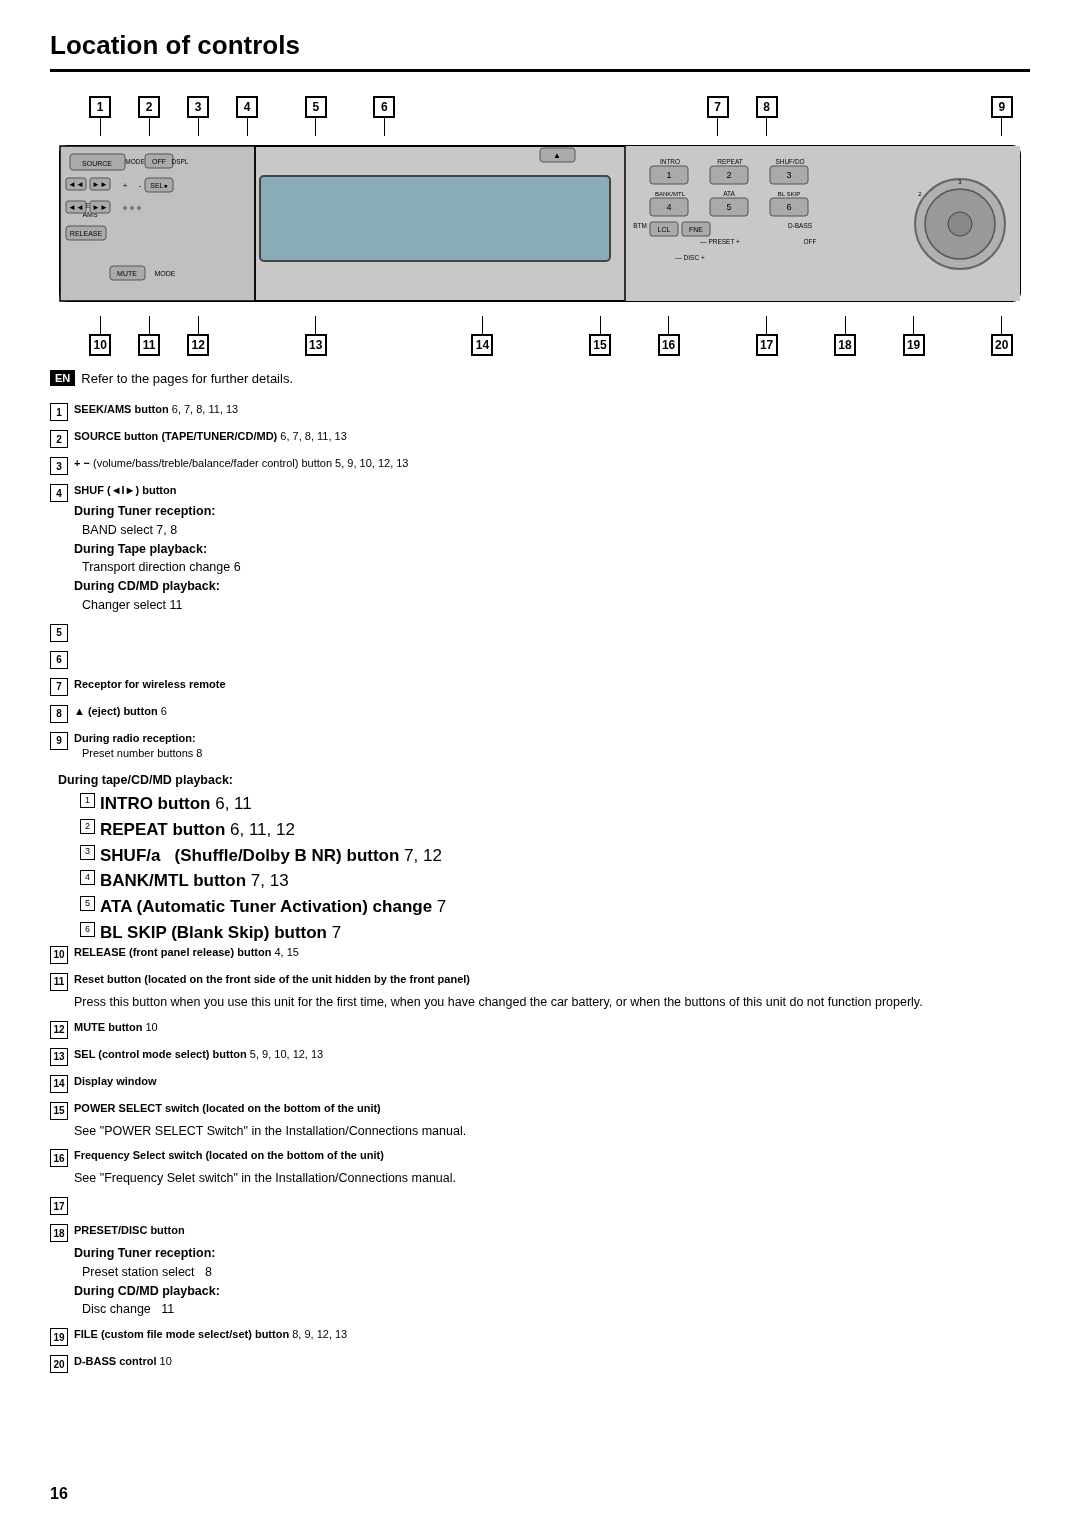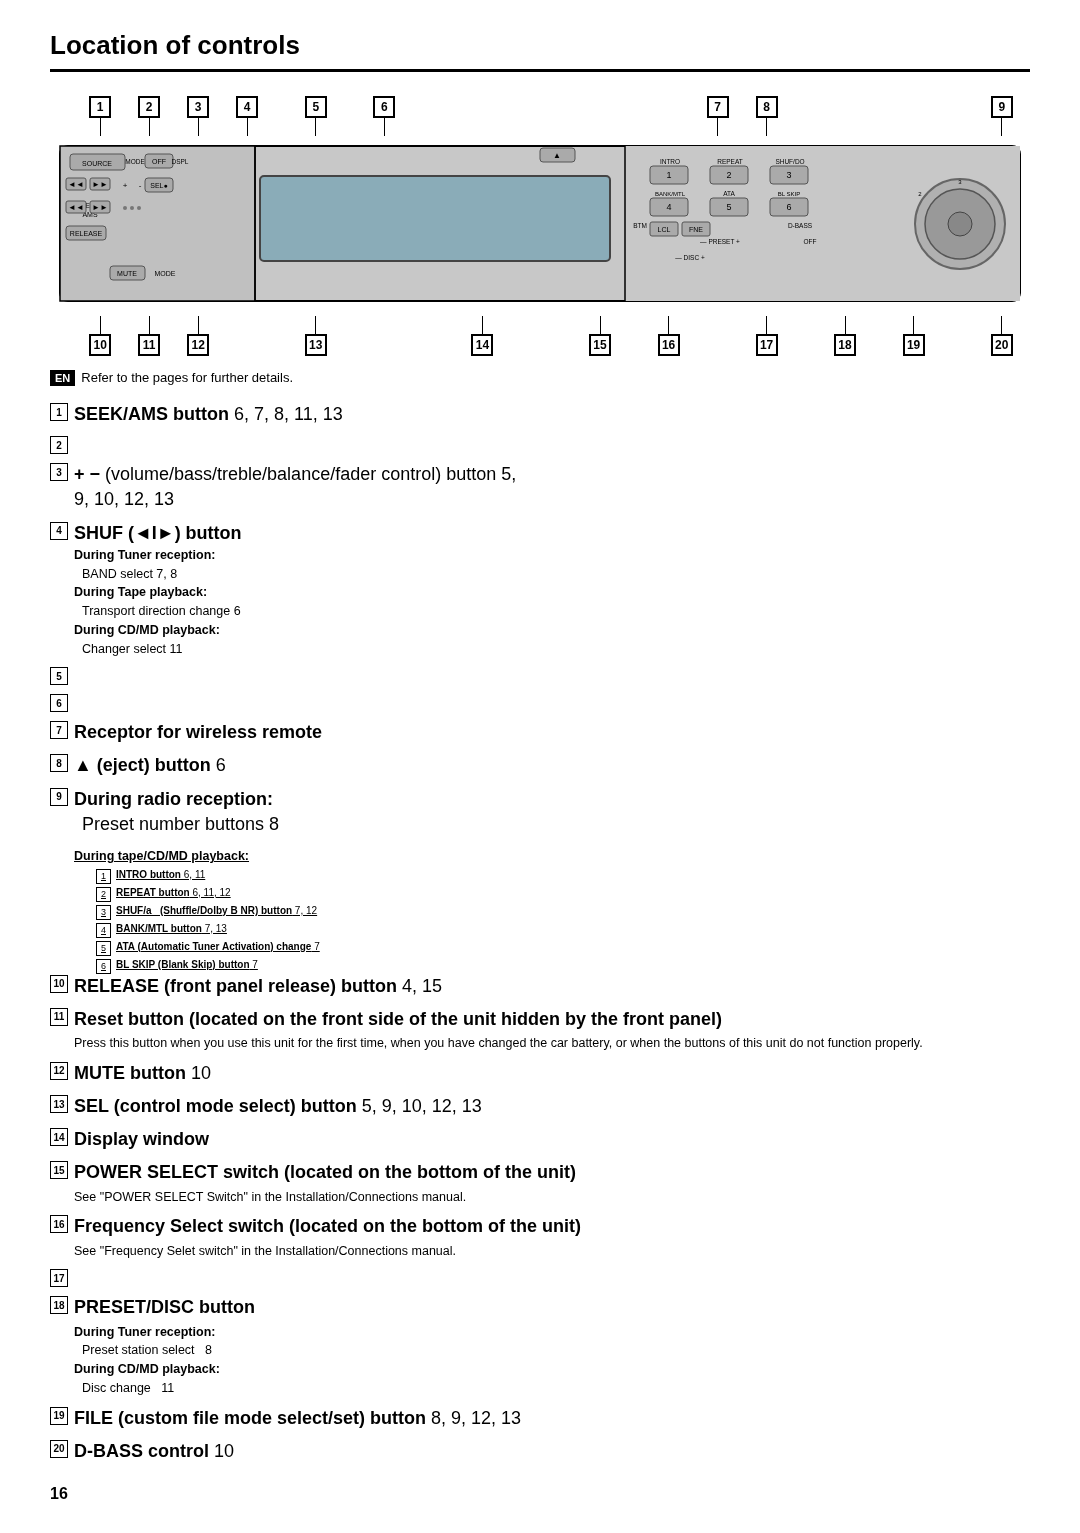--- a/index.html
+++ b/index.html
@@ -50,21 +50,21 @@
       height: 18px;
       border: 1.5px solid #000;
       font-size: 10px;
       font-weight: bold;
       flex-shrink: 0;
       margin-top: 1px;
     }
 
     .item-text {
       flex: 1;
-      font-size: 18px;
+      font-size: 11px;
       line-height: 1.4;
     }
 
     .item-text b {
       font-weight: bold;
     }
 
     .item-sub {
       display: flex;
       gap: 5px;
@@ -79,38 +79,38 @@
       justify-content: center;
       width: 15px;
       height: 15px;
       border: 1.5px solid #000;
       font-size: 9px;
       flex-shrink: 0;
       margin-top: 1px;
     }
 
     .item-sub-text {
-      font-size: 10px;
+      font-size: 17px;
       line-height: 1.4;
     }
 
     
     .en-badge {
       display: inline-block;
       background: #000;
       color: #fff;
       font-weight: bold;
       font-size: 11px;
       padding: 2px 5px;
       margin-right: 6px;
     }
 
     .refer-row {
       display: flex;
-      align-items: flex-start;
+      align-items: flex-end;
     }
 
     
     .page-num {
       position: fixed;
       bottom: 30px;
       left: 50px;
       font-size: 16px;
       font-weight: bold;
     }
@@ -338,20 +338,21 @@
 
   <div class="left-col">
 
     <div class="item-row">
       <span class="item-num">1</span>
       <span class="item-text"><b>SEEK/AMS button</b> 6, 7, 8, 11, 13</span>
     </div>
 
     <div class="item-row">
       <span class="item-num">2</span>
+      <span class="item-text"><b>SOURCE button (TAPE/TUNER/CD/MD)</b> 6, 7, 8, 11, 13</span>
     </div>
 
     <div class="item-row">
       <span class="item-num">3</span>
       <span class="item-text"><b>+ −</b> (volume/bass/treble/balance/fader control) button 5, 9, 10, 12, 13</span>
     </div>
 
     <div>
       <div class="item-row">
         <span class="item-num">4</span>
@@ -381,21 +382,21 @@
       <span class="item-num">8</span>
       <span class="item-text"><b>▲ (eject) button</b> 6</span>
     </div>
 
     <div>
       <div class="item-row">
         <span class="item-num">9</span>
         <span class="item-text"><b>During radio reception:</b><br><span style="padding-left:8px;">Preset number buttons 8</span></span>
         </div>
       </div>
-      <div style="margin-left:24px; font-size:12.5px; line-height:1.5; margin-top:2px;text-decoration:underline;">
+      <div style="margin-left:8px; font-size:12.5px; line-height:1.5; margin-top:2px;">
         <div><b>During tape/CD/MD playback:</b></div>
         <div class="item-sub">
           <span class="item-sub-num">1</span>
           <span class="item-sub-text"><b>INTRO button</b> 6, 11</span>
         </div>
         <div class="item-sub">
           <span class="item-sub-num">2</span>
           <span class="item-sub-text"><b>REPEAT button</b> 6, 11, 12</span>
         </div>
         <div class="item-sub">

